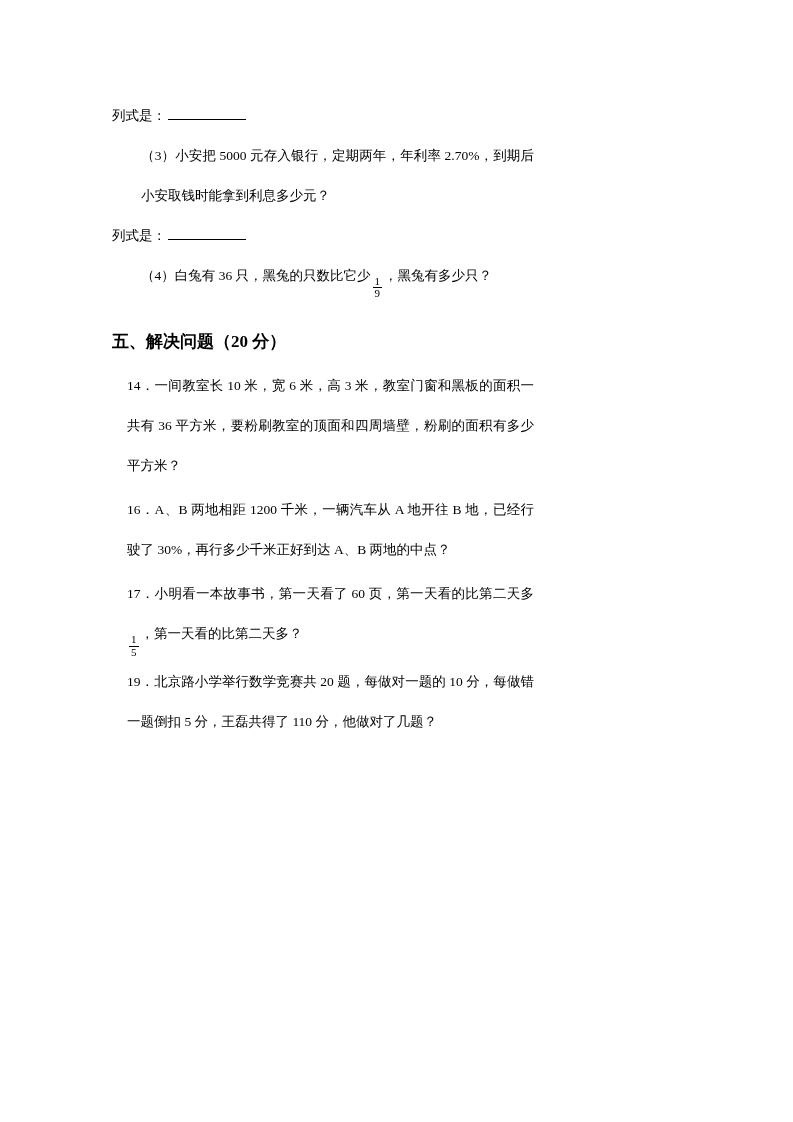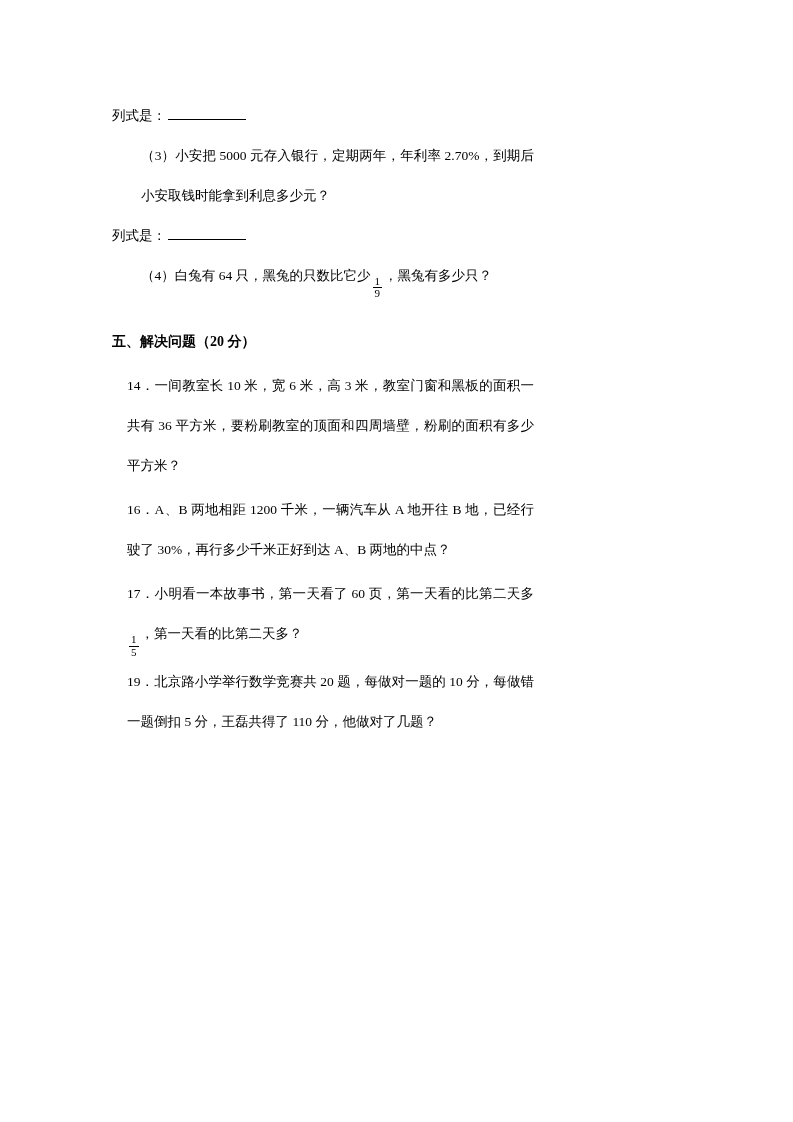--- a/index.html
+++ b/index.html
@@ -45,21 +45,21 @@
   }
   .blank-long {
     display: inline-block;
     width: 86px;
     border-bottom: 1px solid #000;
     vertical-align: baseline;
     margin: 0 2px;
     height: 14px;
   }
   .section-title {
-    font-size: 14px;
+    font-size: 17px;
     font-weight: bold;
     line-height: 40px;
     margin-top: 22px;
     margin-bottom: 2px;
   }
   .frac {
     display: inline-flex;
     flex-direction: column;
     align-items: center;
     vertical-align: -0.45em;
@@ -89,21 +89,21 @@
 
   <div class="para indent">
     <span>（3）小安把 5000 元存入银行，定期两年，年利率 2.70%，到期后小安取钱时能拿到利息多少元？</span>
   </div>
 
   <div class="line">
     <span>列式是：</span><span class="blank"></span>
   </div>
 
   <div class="para indent">
-    <span>（4）白兔有 64 只，黑兔的只数比它少</span><span class="frac">
+    <span>（4）白兔有 36 只，黑兔的只数比它少</span><span class="frac">
         <span class="num">1</span>
         <span class="den">9</span>
       </span><span>，黑兔有多少只？</span>
   </div>
 
 
   <div class="section-title">五、解决问题（20 分）</div>
 
   <div class="para q-block">
     <span>14</span><span>．一间教室长 10 米，宽 6 米，高 3 米，教室门窗和黑板的面积一共有 36 平方米，要粉刷教室的顶面和四周墙壁，粉刷的面积有多少平方米？</span>

